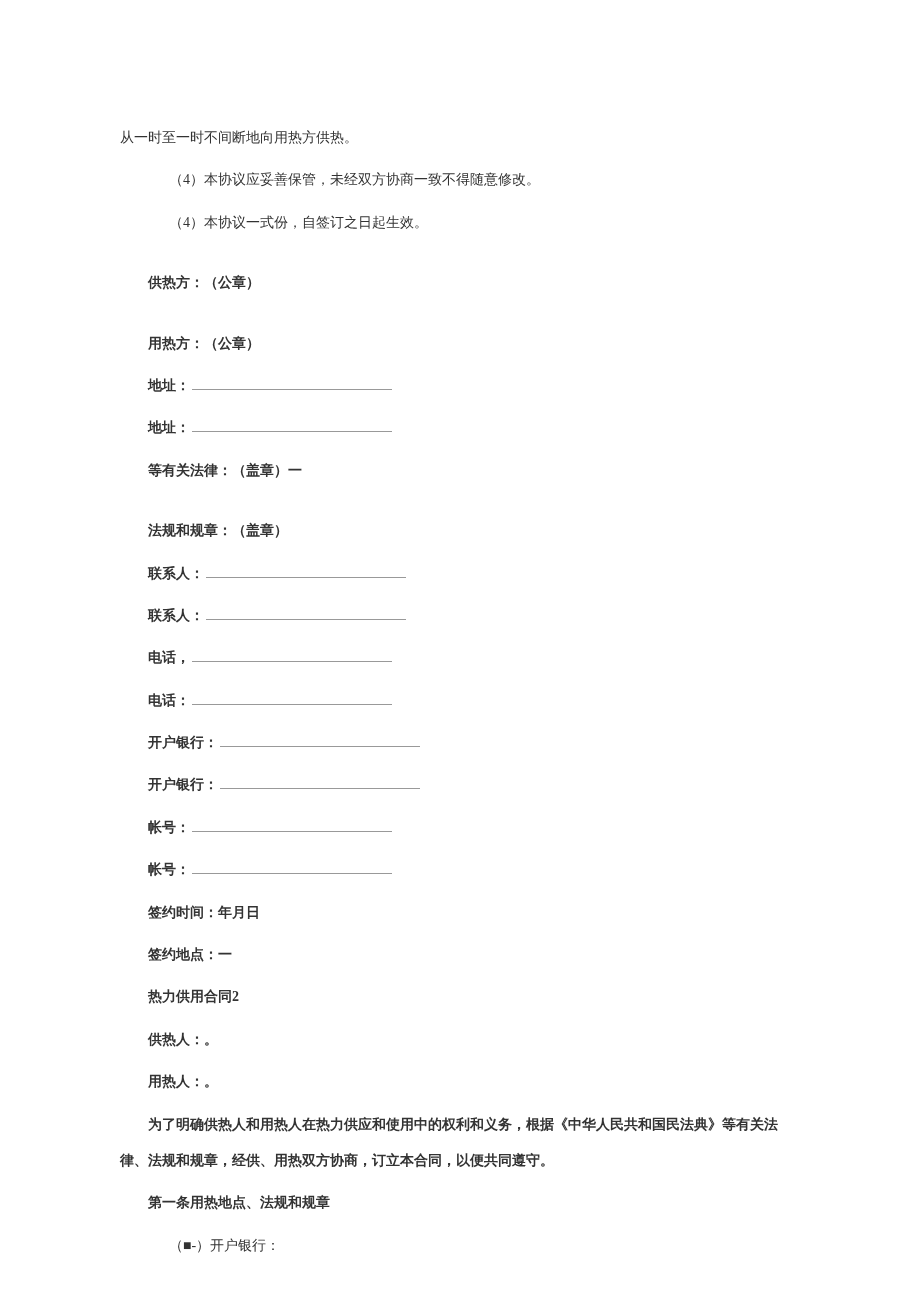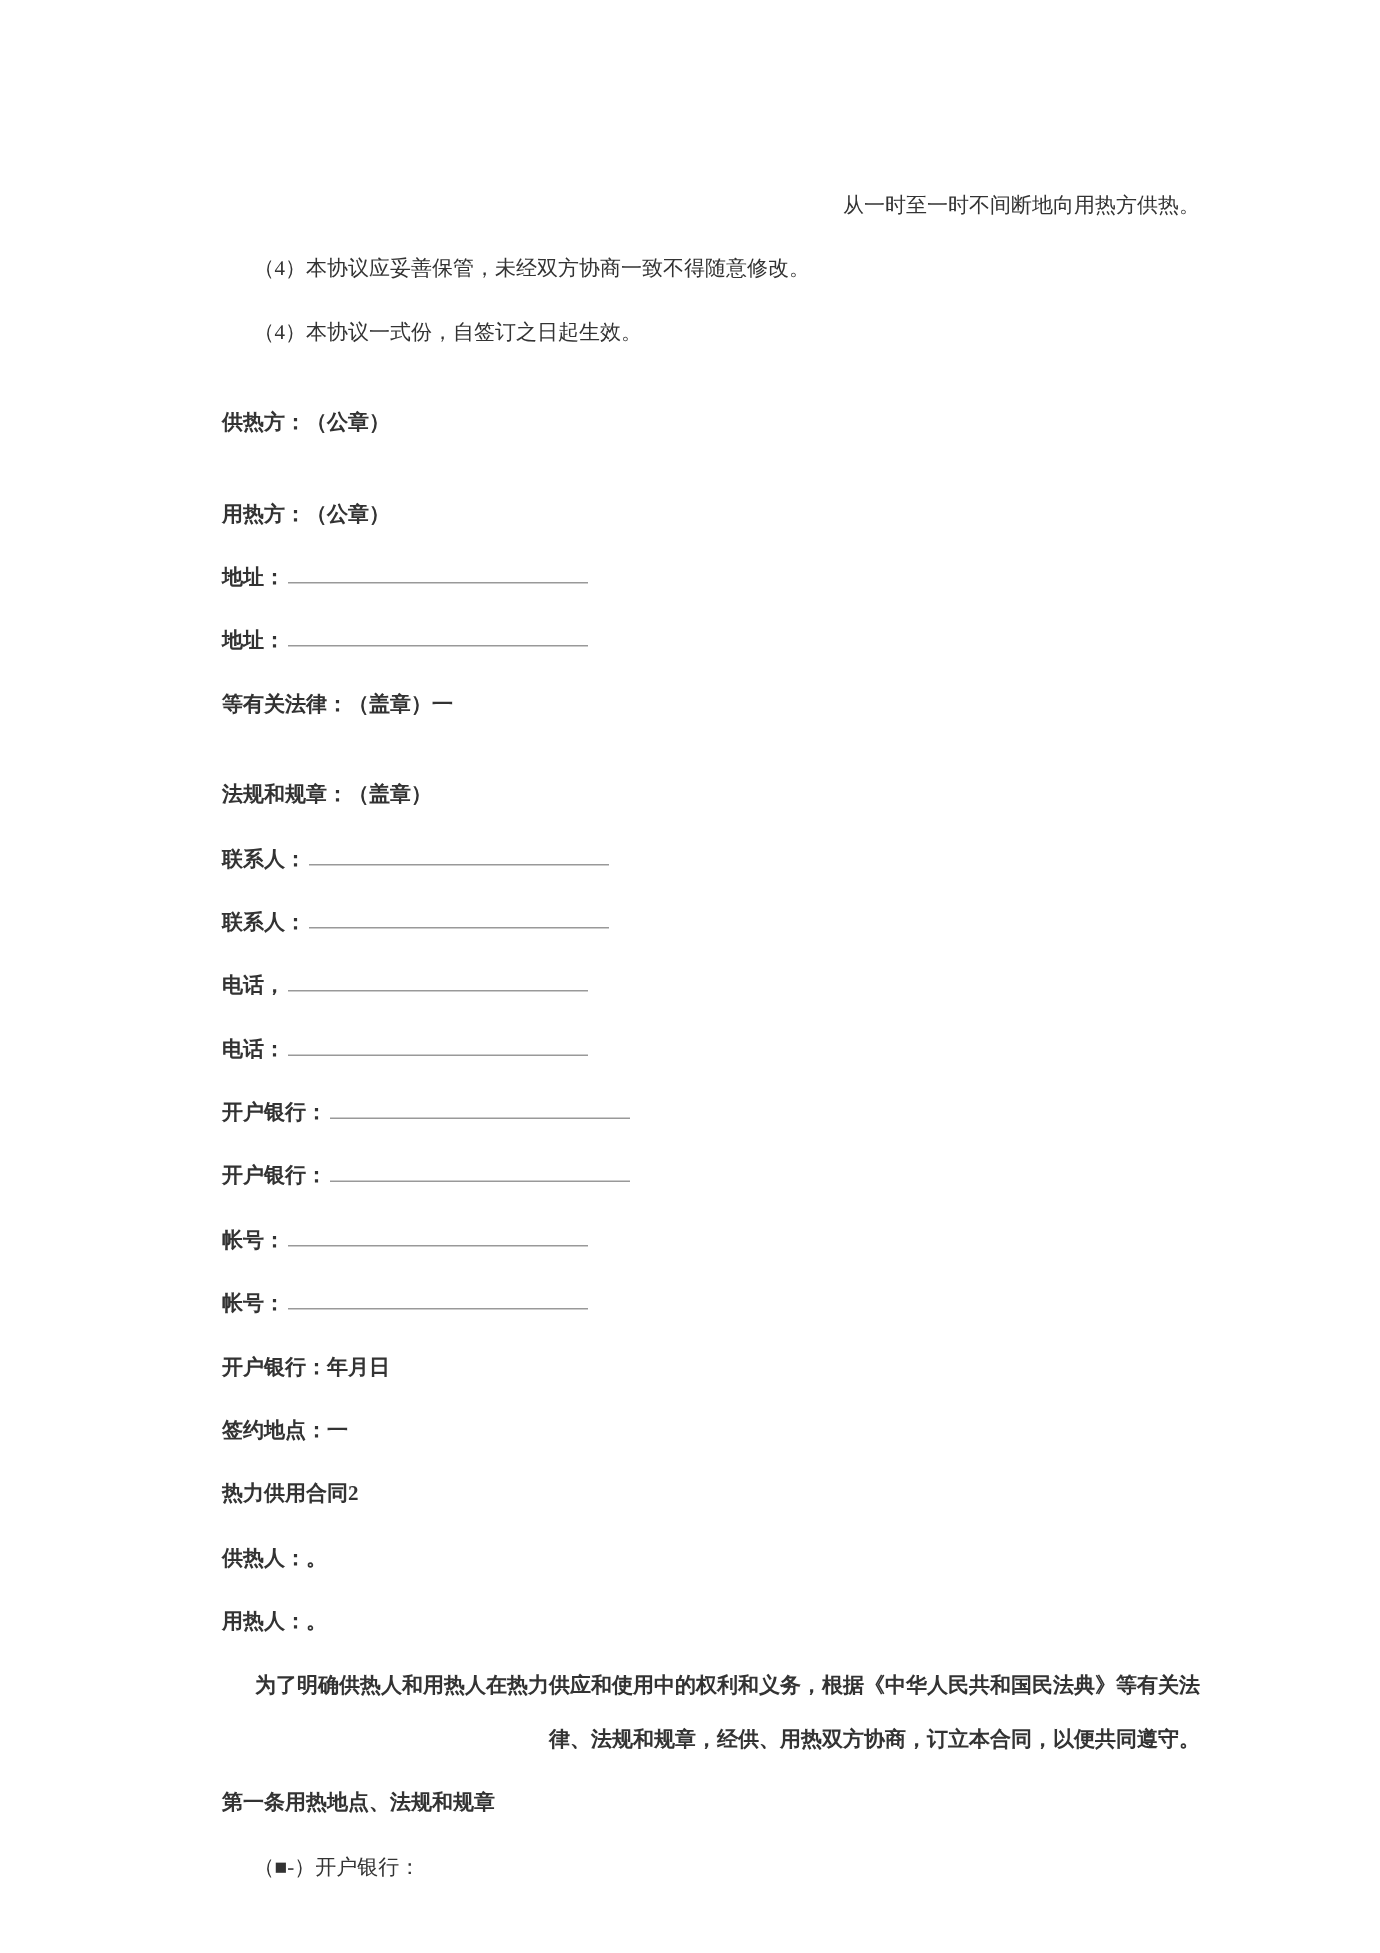--- a/index.html
+++ b/index.html
@@ -15,21 +15,20 @@
       font-size: 14px;
       color: #333;
       padding: 120px 120px 100px 120px;
       line-height: 2.6;
     }
     .line {
       margin-bottom: 6px;
     }
     .first-line {
       text-indent: 0;
-      text-align: right;
     }
     .indent-1 {
       padding-left: 2em;
       font-weight: bold;
     }
     .indent-2 {
       padding-left: 3.5em;
     }
     .blank-line {
       display: inline-block;
@@ -100,27 +99,27 @@
 </div>
 
 <div class="line indent-1">
   <span>帐号：</span><span class="blank-line"></span>
 </div>
 
 <div class="line indent-1">
   <span>帐号：</span><span class="blank-line"></span>
 </div>
 
-<div class="line indent-1">开户银行：年月日</div>
+<div class="line indent-1">签约时间：年月日</div>
 <div class="line indent-1">签约地点：一</div>
 <div class="line indent-1">热力供用合同2</div>
 <div class="line indent-1">供热人：。</div>
 <div class="line indent-1">用热人：。</div>
 
-<div class="line indent-1" style="text-indent:2em; padding-left:0;text-align:right;">为了明确供热人和用热人在热力供应和使用中的权利和义务，根据《中华人民共和国民法典》等有关法律、法规和规章，经供、用热双方协商，订立本合同，以便共同遵守。</div>
+<div class="line indent-1" style="text-indent:2em; padding-left:0;">为了明确供热人和用热人在热力供应和使用中的权利和义务，根据《中华人民共和国民法典》等有关法律、法规和规章，经供、用热双方协商，订立本合同，以便共同遵守。</div>
 
 <div class="line indent-1">第一条用热地点、法规和规章</div>
 
 <div class="line indent-2">（■-）开户银行：</div>
 
 <div class="spacer-med"></div>
 <div class="spacer-small"></div>
 
 <div class="line indent-2">（一）用热面积（按照法定的建筑面积计算）：平方米，收费面积为平方米。</div>
 

